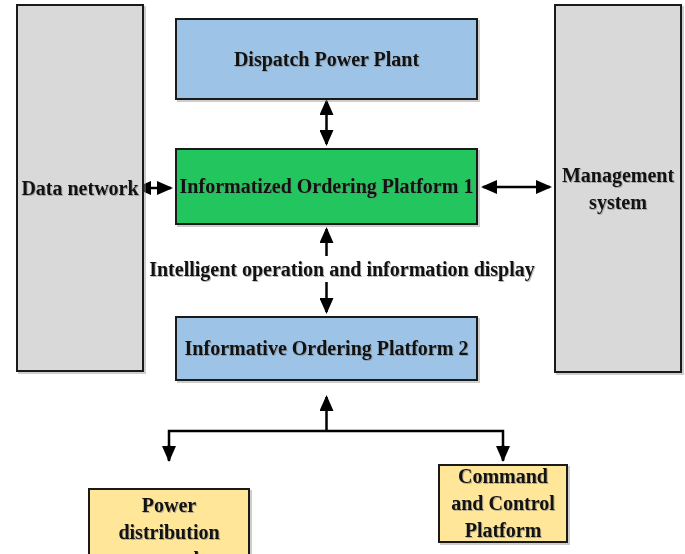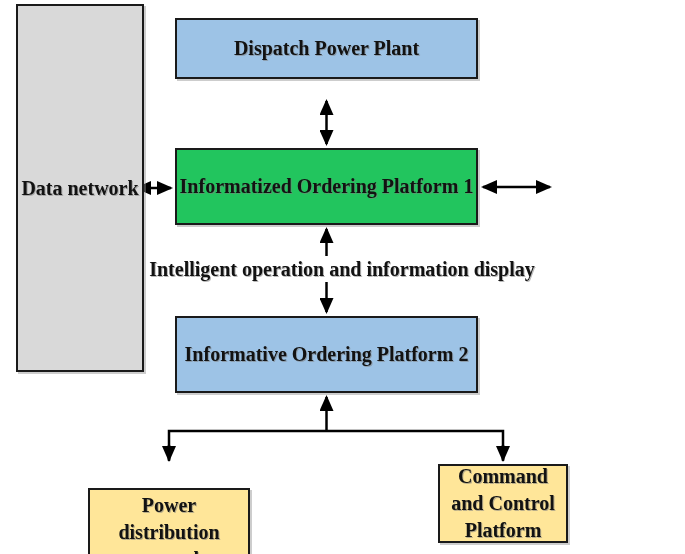--- a/index.html
+++ b/index.html
@@ -26,23 +26,23 @@
     justify-content: center;
     text-align: center;
     font-size: 20px;
     line-height: 1.35;
     box-shadow: 2px 2px 0 rgba(145,145,145,0.45);
     text-shadow: 1px 1px 0 rgba(125,125,125,0.55);
     padding: 0 2px;
   }
   #node-data-network      { left: 16px;   top: 4px;   width: 128px; height: 368px; }
   #node-management        { left: 554px; top: 4px;   width: 128px; height: 369px; }
-  #node-dispatch          { left: 175px; top: 18px;  width: 303px; height: 61px;  }
+  #node-dispatch          { left: 175px; top: 18px;  width: 303px; height: 82px;  }
   #node-platform1         { left: 175px; top: 148px; width: 303px; height: 77px;  }
-  #node-platform2         { left: 175px; top: 316px; width: 303px; height: 77px;  }
+  #node-platform2         { left: 175px; top: 316px; width: 303px; height: 65px;  }
   #node-power-dist        { left: 88px;  top: 464px; width: 162px; height: 88px;  }
   #node-command           { left: 438px; top: 464px; width: 130px; height: 79px;  }
   .annotation {
     position: absolute;
     left: 144px;
     top: 258px;
     width: 396px;
     text-align: center;
     font-size: 20px;
     line-height: 1.1;
@@ -100,20 +100,21 @@
     <g>
       <line x1="326.5" y1="431" x2="326.5" y2="397" marker-end="url(#ah)"></line>
       <path class="wire" d="M169,461 L169,431 L503,431 L503,461"></path>
       <line x1="169" y1="445" x2="169" y2="460" marker-end="url(#ah)"></line>
       <line x1="503" y1="445" x2="503" y2="460" marker-end="url(#ah)"></line>
     </g>
   </svg>
 
   <div class="node" id="node-data-network" style="background-color: rgb(217, 217, 217);">Data network</div>
 
+  <div class="node" id="node-management" style="background-color: rgb(217, 217, 217);">Management system</div>
 
   <div class="node" id="node-dispatch" style="background-color: rgb(157, 195, 230);">Dispatch Power Plant</div>
 
   <div class="node" id="node-platform1" style="background-color: #22c55e;">Informatized Ordering Platform 1</div>
 
   <div class="node" id="node-platform2" style="background-color: rgb(157, 195, 230);">Informative Ordering Platform 2</div>
 
   <div class="node" id="node-power-dist" style="background-color: rgb(255, 230, 153); margin-top: 24px;">Power distribution network</div>
 
   <div class="node" id="node-command" style="background-color: rgb(255, 230, 153);">Command and Control Platform</div>

